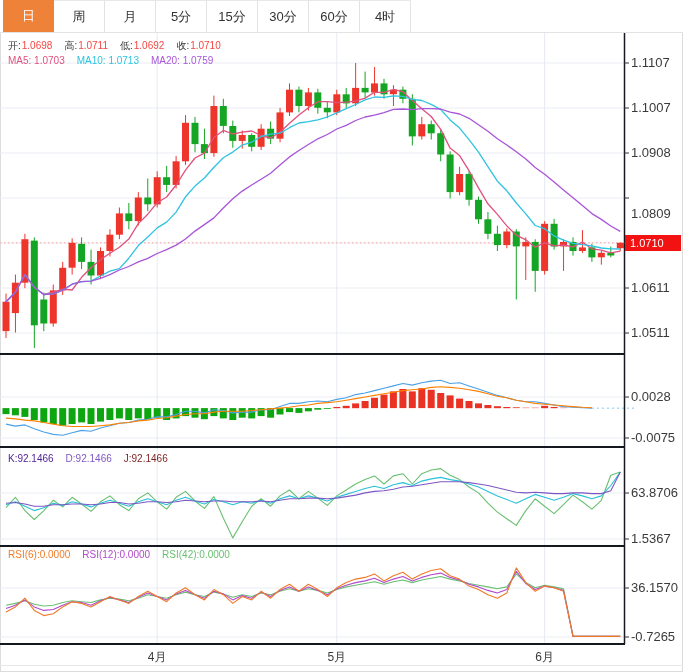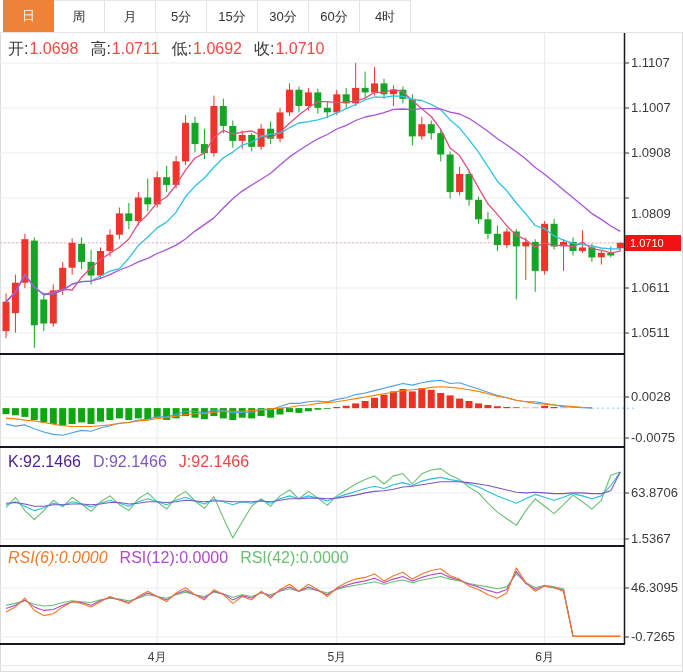--- a/index.html
+++ b/index.html
@@ -9,21 +9,21 @@
   
   #tab-bar{position:absolute;left:0;top:0;width:683px;height:32px;
            border-bottom:1px solid #e3e3e3;display:flex;align-items:stretch;background:#fff;}
   .tab{width:51px;box-sizing:border-box;border-right:1px solid #e3e3e3;border-top:1px solid #e8e8e8;
        font-size:13px;color:#333;display:flex;align-items:center;justify-content:center;cursor:pointer;}
   .tab:first-child{margin-left:3px;border-left:1px solid #e3e3e3;}
   .tab.active{color:#fff;border:none;}
   
   #chart-svg{position:absolute;left:0;top:33px;}
   
-  .legend{position:absolute;left:8px;font-size:16px;white-space:nowrap;letter-spacing:0;}
+  .legend{position:absolute;left:8px;font-size:10px;white-space:nowrap;letter-spacing:0;}
   .legend span{margin-right:12px;}
   #legend-ohlc span.lab{margin-right:1px;}
   #legend-ohlc span.val{margin-right:12px;}
   
   .ylab{position:absolute;left:631px;font-size:13px;color:#3a3a3a;line-height:12px;}
   .xlab{position:absolute;top:649px;width:44px;text-align:center;font-size:12px;color:#3c3c3c;}
   #price-badge{position:absolute;left:625px;width:56px;height:16px;color:#fff;
                font-size:11px;line-height:16px;padding-left:5px;box-sizing:border-box;z-index:5;}
   #bottom-rule{position:absolute;left:0;top:665px;width:683px;height:1px;background:#e8e8e8;}
 </style>
@@ -292,36 +292,37 @@
           <line x1="624" y1="364" x2="629" y2="364" stroke="#333" stroke-width="1"></line>
           <line x1="624" y1="405" x2="629" y2="405" stroke="#333" stroke-width="1"></line>
           <line x1="624" y1="460" x2="629" y2="460" stroke="#333" stroke-width="1"></line>
           <line x1="624" y1="506" x2="629" y2="506" stroke="#333" stroke-width="1"></line>
           <line x1="624" y1="555" x2="629" y2="555" stroke="#333" stroke-width="1"></line>
           <line x1="624" y1="604" x2="629" y2="604" stroke="#333" stroke-width="1"></line>
         </g>
       </svg></div>
 
   <div id="legend-ohlc" class="legend" style="top:39px"><span class="lab" style="color: rgb(58, 58, 58);">开:</span><span class="val" style="color: rgb(245, 71, 67);">1.0698</span><span class="lab" style="color: rgb(58, 58, 58);">高:</span><span class="val" style="color: rgb(245, 71, 67);">1.0711</span><span class="lab" style="color: rgb(58, 58, 58);">低:</span><span class="val" style="color: rgb(245, 71, 67);">1.0692</span><span class="lab" style="color: rgb(58, 58, 58);">收:</span><span class="val" style="color: rgb(245, 71, 67);">1.0710</span></div>
-  <div id="legend-kdj" class="legend" style="top:453px"><span style="color: #4c1d95;">K:92.1466</span><span style="color: rgb(126, 87, 194);">D:92.1466</span><span style="color: #ef4444;">J:92.1466</span></div>
-  <div id="legend-rsi" class="legend" style="top:549px"><span style="color: rgb(240, 122, 40); font-style: italic;">RSI(6):0.0000</span><span style="color: rgb(177, 74, 202);">RSI(12):0.0000</span><span style="color: rgb(106, 191, 113);">RSI(42):0.0000</span></div>
+  <div id="legend-ma" class="legend" style="top:55px"><span style="color: rgb(224, 81, 126);">MA5: 1.0703</span><span style="color: rgb(47, 195, 224);">MA10: 1.0713</span><span style="color: rgb(168, 85, 216);">MA20: 1.0759</span></div>
+  <div id="legend-kdj" class="legend" style="top:453px"><span style="color: #4c1d95;">K:92.1466</span><span style="color: rgb(126, 87, 194);">D:92.1466</span><span style="color: #7f1d1d;">J:92.1466</span></div>
+  <div id="legend-rsi" class="legend" style="top:549px"><span style="color: rgb(240, 122, 40);">RSI(6):0.0000</span><span style="color: rgb(177, 74, 202);">RSI(12):0.0000</span><span style="color: rgb(106, 191, 113);">RSI(42):0.0000</span></div>
 
   <div id="ylabs">
       <div class="ylab" style="top: 57px;">1.1107</div>
       <div class="ylab" style="top: 102px; text-align: center;">1.1007</div>
       <div class="ylab" style="top: 147px;">1.0908</div>
       <div class="ylab" style="top: 208px;">1.0809</div>
       <div class="ylab" style="top: 237px;">1.0710</div>
       <div class="ylab" style="top: 282px;">1.0611</div>
       <div class="ylab" style="top: 327px;">1.0511</div>
       <div class="ylab" style="top: 391px;">0.0028</div>
       <div class="ylab" style="top: 432px;">-0.0075</div>
       <div class="ylab" style="top: 487px;">63.8706</div>
       <div class="ylab" style="top: 533px;">1.5367</div>
-      <div class="ylab" style="top: 582px;">46.3095</div>
+      <div class="ylab" style="top: 582px;">36.1570</div>
       <div class="ylab" style="top: 631px;">-0.7265</div>
     </div>
   <div id="price-badge" style="top: 234.849px; background: rgb(242, 18, 18);">1.0710</div>
   <div id="xlabs">
       <div class="xlab" style="left: 135.2px;">4月</div>
       <div class="xlab" style="left: 314.75px;">5月</div>
       <div class="xlab" style="left: 522.65px;">6月</div>
     </div>
   <div id="bottom-rule"></div>
 </div>

